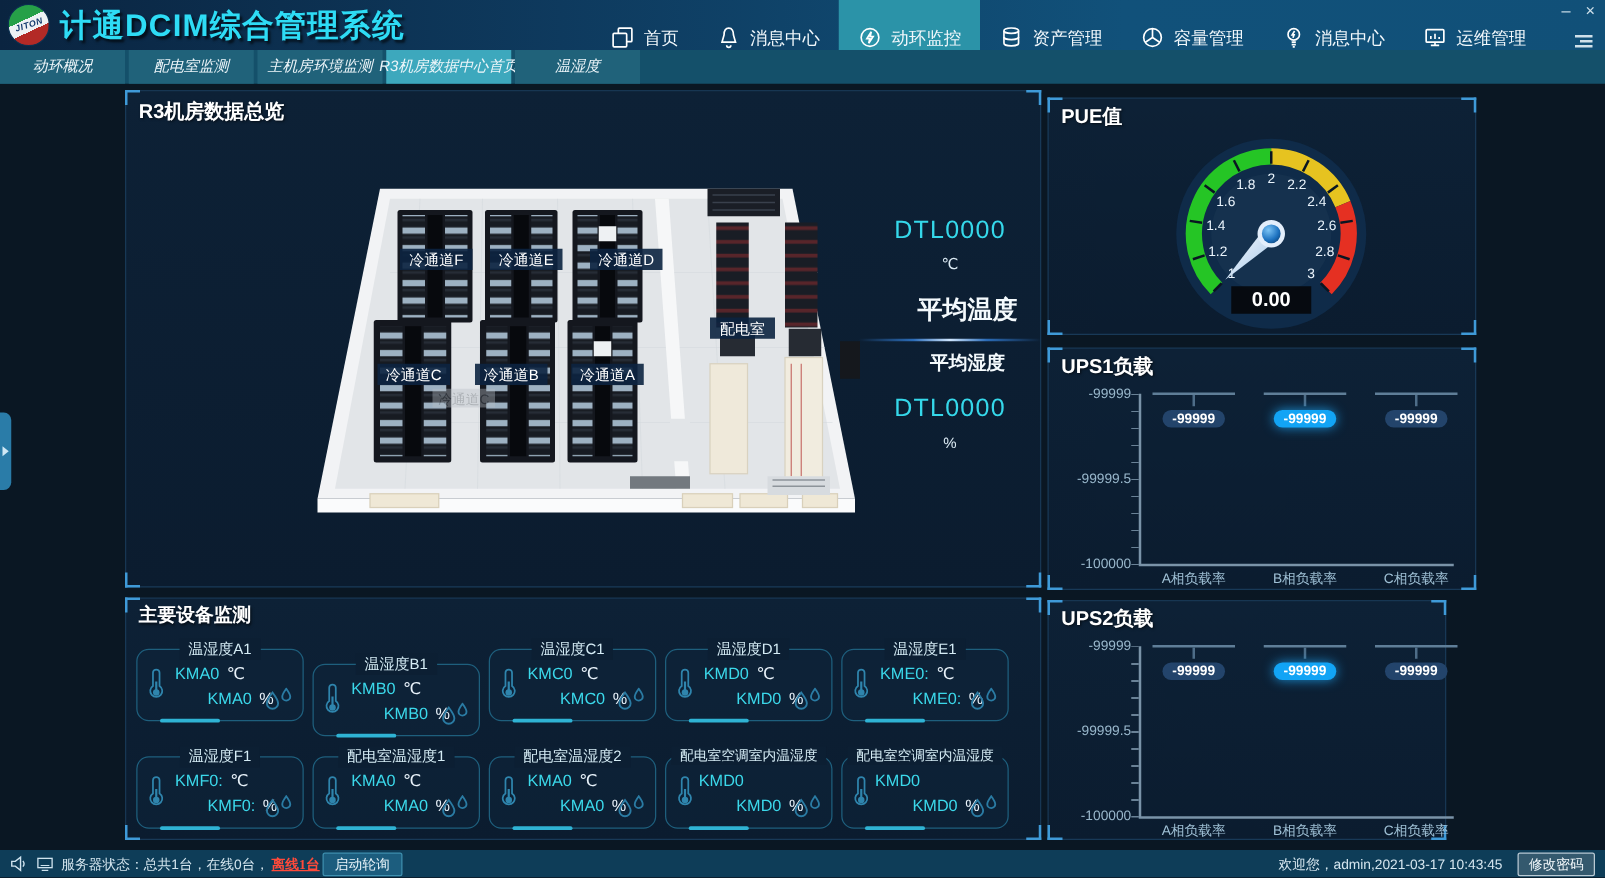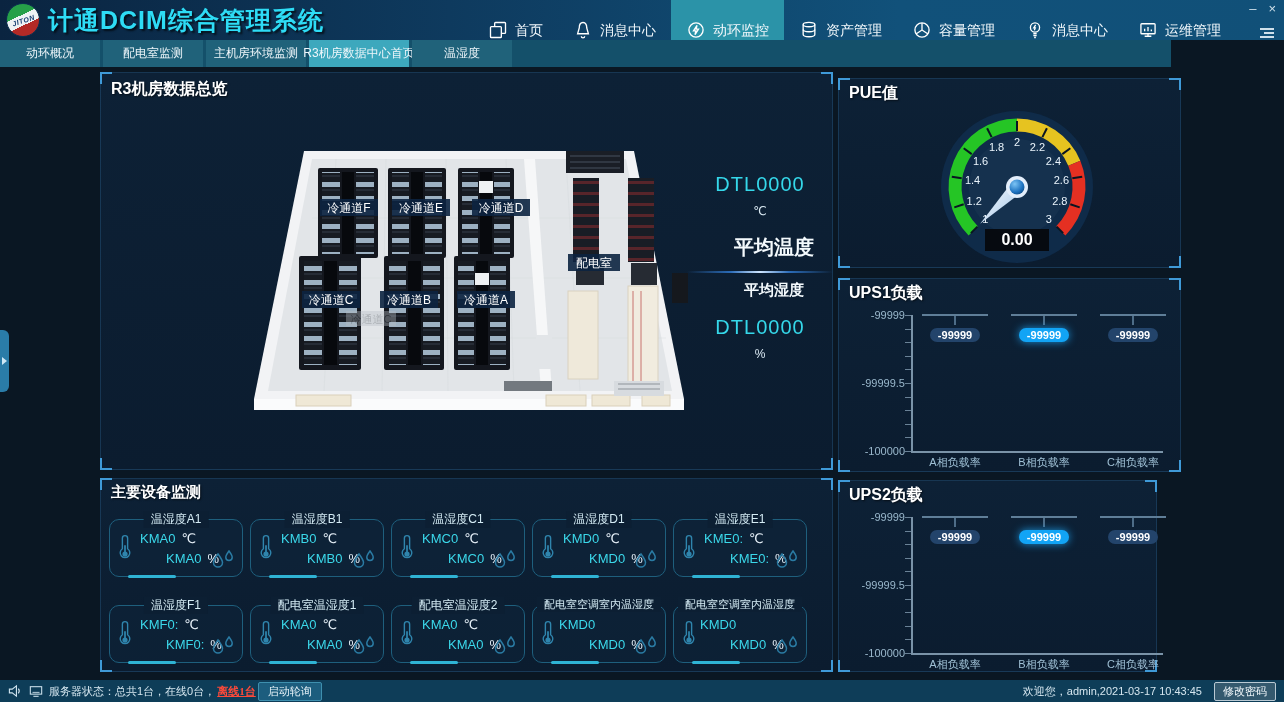--- a/index.html
+++ b/index.html
@@ -23,21 +23,21 @@
   .nav{display:flex;align-items:stretch;height:40px;margin-left:auto;margin-right:48px;}
   .nav-item{display:flex;align-items:flex-end;gap:7px;padding:0 15px;cursor:pointer;font-size:14px;color:#f2f8fc;}
   .nav-item.active{background:#2b93a8;}
   .nav-item svg{width:20px;height:20px;}
   .win-ctl{position:absolute;right:8px;top:2px;display:flex;gap:12px;font-size:13px;color:#cfe0ea;}
   .win-ctl span{cursor:pointer;line-height:14px;}
   .menu-icon{position:absolute;right:10px;top:26px;cursor:pointer;}
   .menu-icon i{display:block;height:2px;background:#cfe0ea;margin:2px 0 0 auto;}
   .menu-icon i:nth-child(1){width:14px;}.menu-icon i:nth-child(2){width:10px;}.menu-icon i:nth-child(3){width:14px;}
   
-  .tabbar{position:absolute;left:0;top:40px;width:1171px;height:27px;background:#14506a;display:flex;z-index:5;}
+  .tabbar{position:absolute;left:0;top:40px;width:1284px;height:27px;background:#14506a;display:flex;z-index:5;font-style:italic;}
   .tab{width:100px;margin-right:3px;background:#20627a;color:#eef6fa;font-size:12px;
     display:flex;align-items:center;justify-content:center;cursor:pointer;white-space:nowrap;}
   .tab.active{background:#3da8bd;}
   
   .panel{position:absolute;background:linear-gradient(180deg,#0d2136 0%,#0b1c2f 100%);
     border:1px solid rgba(46,104,150,.35);}
   .corner{position:absolute;width:12px;height:12px;border:0 solid #3f9ad8;}
   .c-tl{left:-1px;top:-1px;border-left-width:2px;border-top-width:2px;}
   .c-tr{right:-1px;top:-1px;border-right-width:2px;border-top-width:2px;}
   .c-bl{left:-1px;bottom:-1px;border-left-width:2px;border-bottom-width:2px;}
@@ -338,21 +338,21 @@
           <line x1="8" y1="21" x2="8" y2="13" stroke="#2f85ad" stroke-width="2"></line>
         </svg>
       <div class="dev-line1"><span class="val">KMA0</span><span class="unit">℃</span></div>
       <div class="dev-line2"><span class="val">KMA0</span><span class="unit">%</span></div>
       <svg class="drops" width="28" height="22" viewBox="0 0 28 22">
           <path d="M9 4 C6 8 4.5 10 4.5 12.5 a4.5 4.5 0 0 0 9 0 C13.5 10 12 8 9 4 Z" fill="none" stroke="#2a7ba3" stroke-width="1.5"></path>
           <path d="M20 1 C17.8 4 16.8 5.5 16.8 7.3 a3.2 3.2 0 0 0 6.4 0 C23.2 5.5 22.2 4 20 1 Z" fill="none" stroke="#2a7ba3" stroke-width="1.5"></path>
         </svg>
       <div class="dev-accent"></div>
     </div>
-    <div class="dev-card" style="left:141px;top:10px;">
+    <div class="dev-card" style="left:141px;top:22px;">
       <div class="dev-title">温湿度B1</div>
       <svg class="thermo" width="14" height="28" viewBox="0 0 16 30">
           <path d="M8 2 a3 3 0 0 1 3 3 v12 a5.5 5.5 0 1 1 -6 0 V5 a3 3 0 0 1 3 -3 Z" fill="none" stroke="#2f85ad" stroke-width="1.6"></path>
           <circle cx="8" cy="23" r="3" fill="#2f85ad"></circle>
           <line x1="8" y1="21" x2="8" y2="13" stroke="#2f85ad" stroke-width="2"></line>
         </svg>
       <div class="dev-line1"><span class="val">KMB0</span><span class="unit">℃</span></div>
       <div class="dev-line2"><span class="val">KMB0</span><span class="unit">%</span></div>
       <svg class="drops" width="28" height="22" viewBox="0 0 28 22">
           <path d="M9 4 C6 8 4.5 10 4.5 12.5 a4.5 4.5 0 0 0 9 0 C13.5 10 12 8 9 4 Z" fill="none" stroke="#2a7ba3" stroke-width="1.5"></path>

